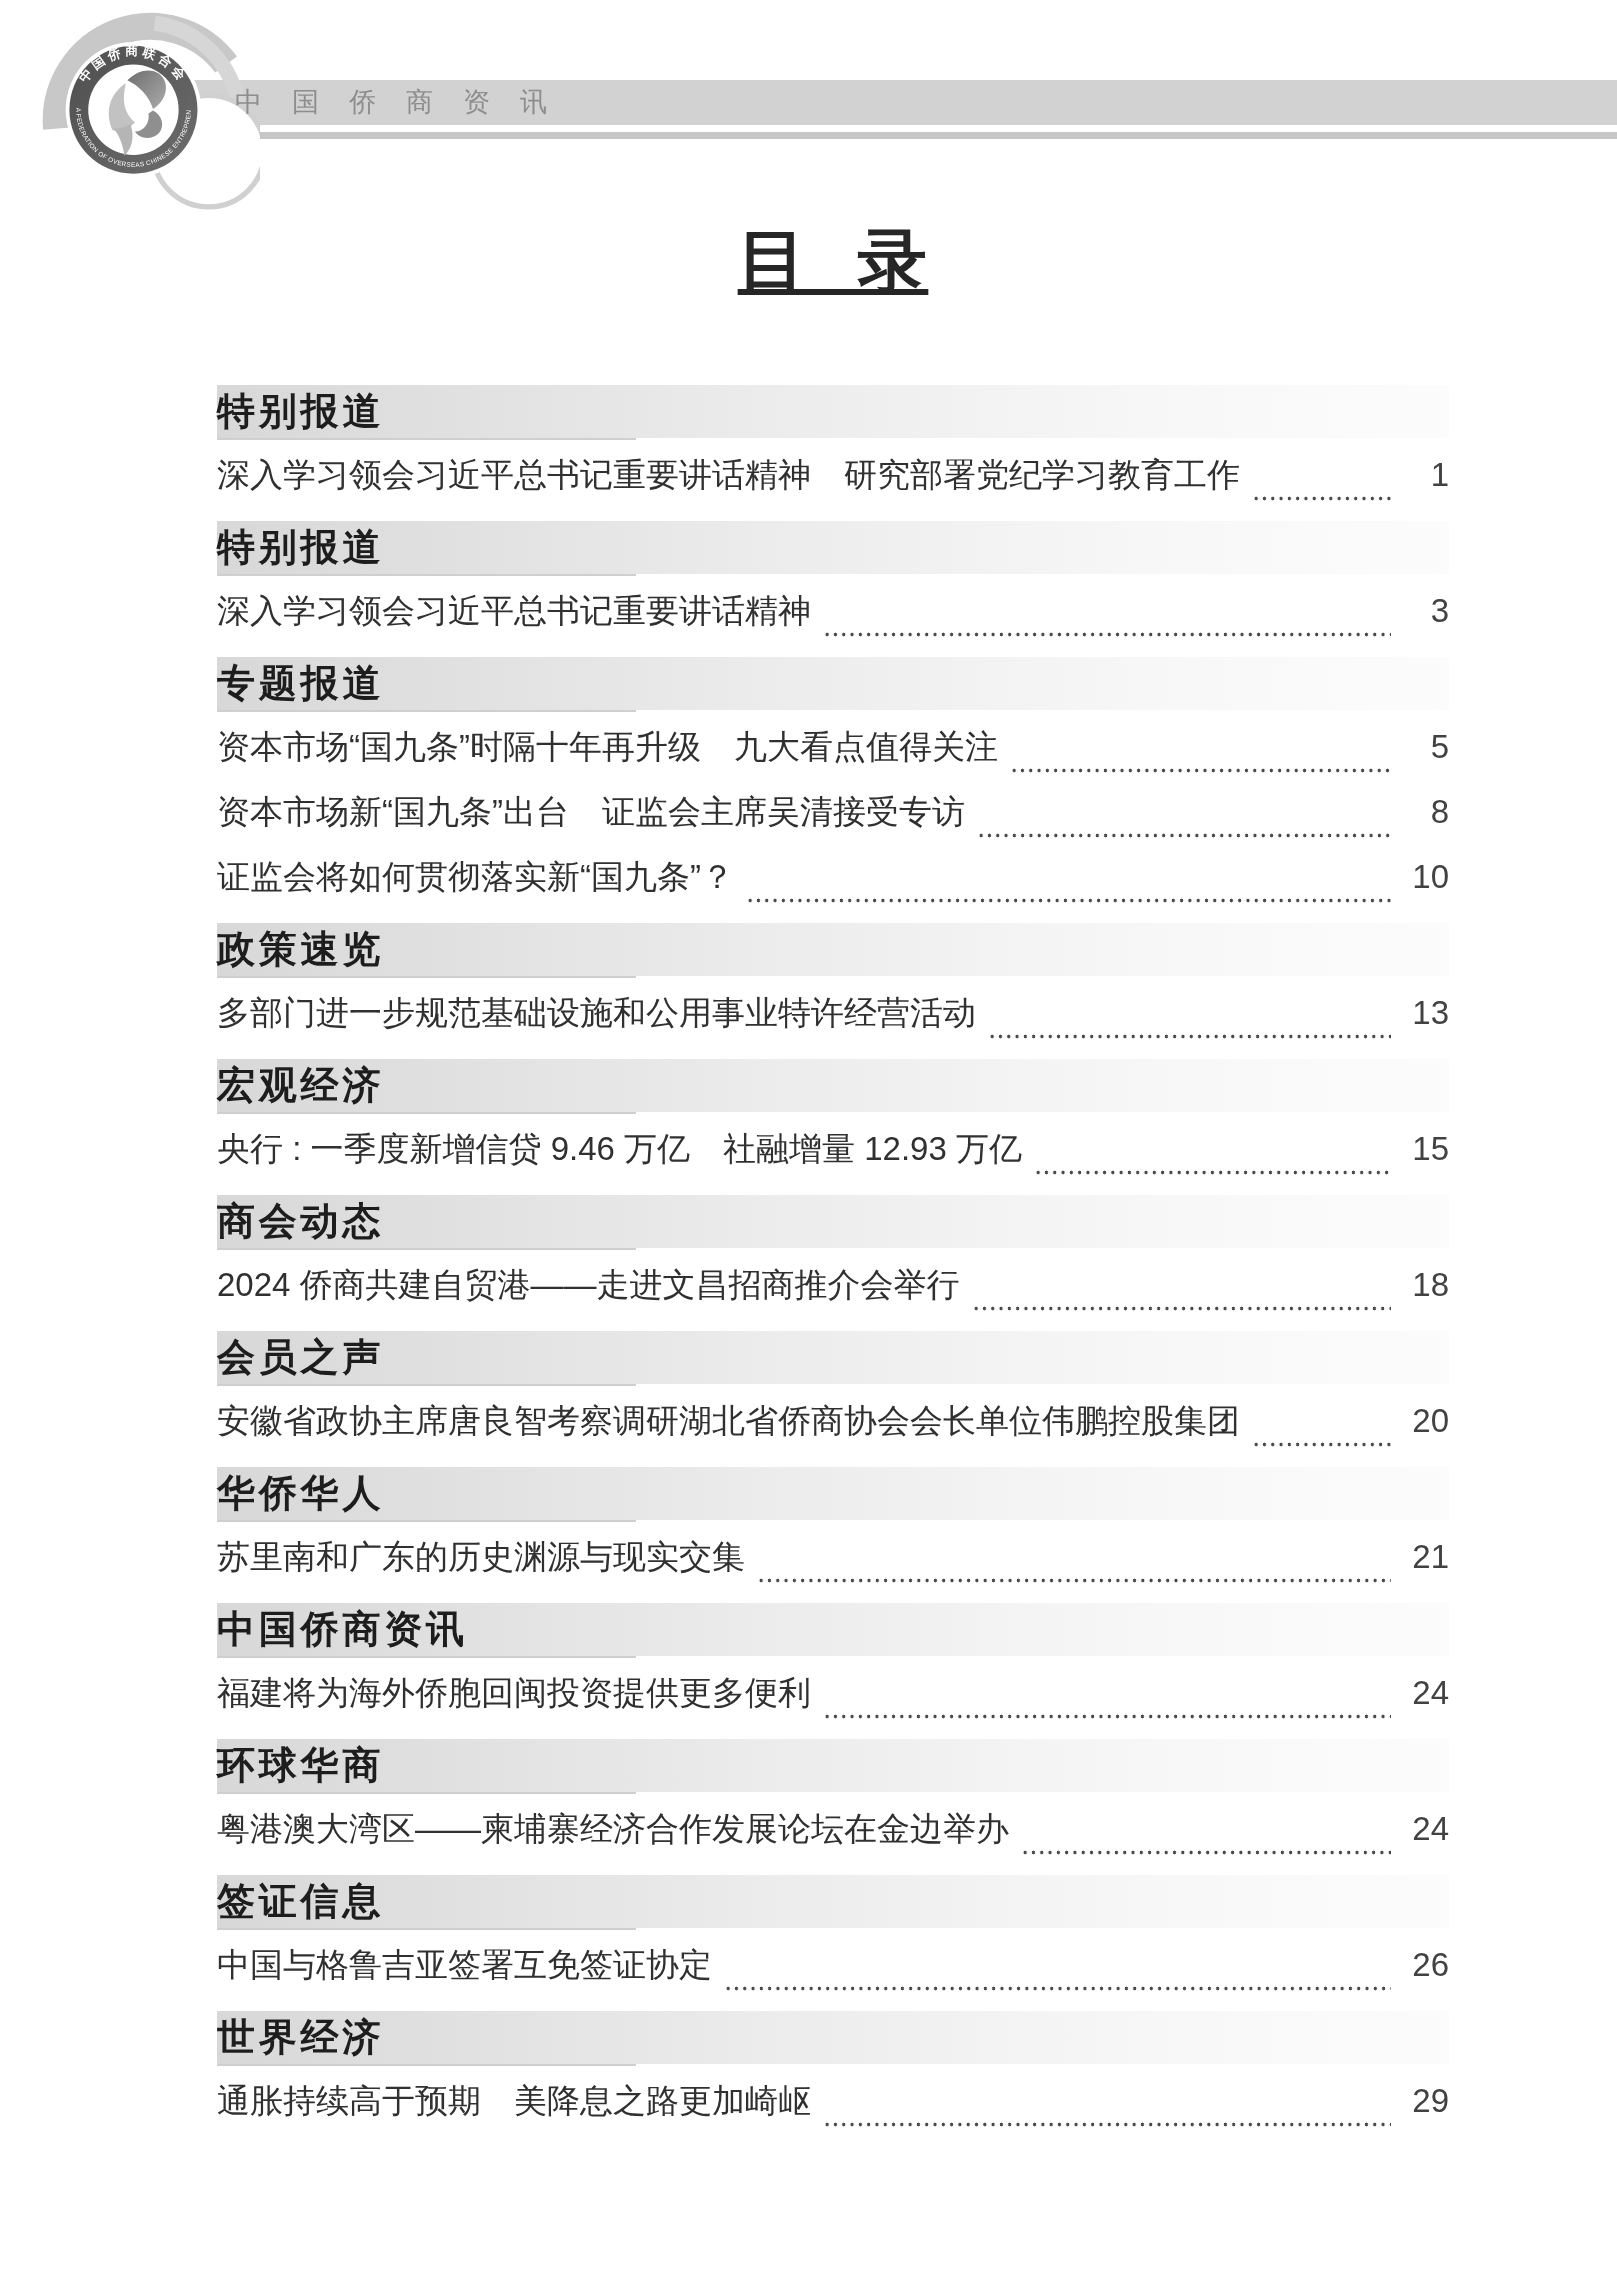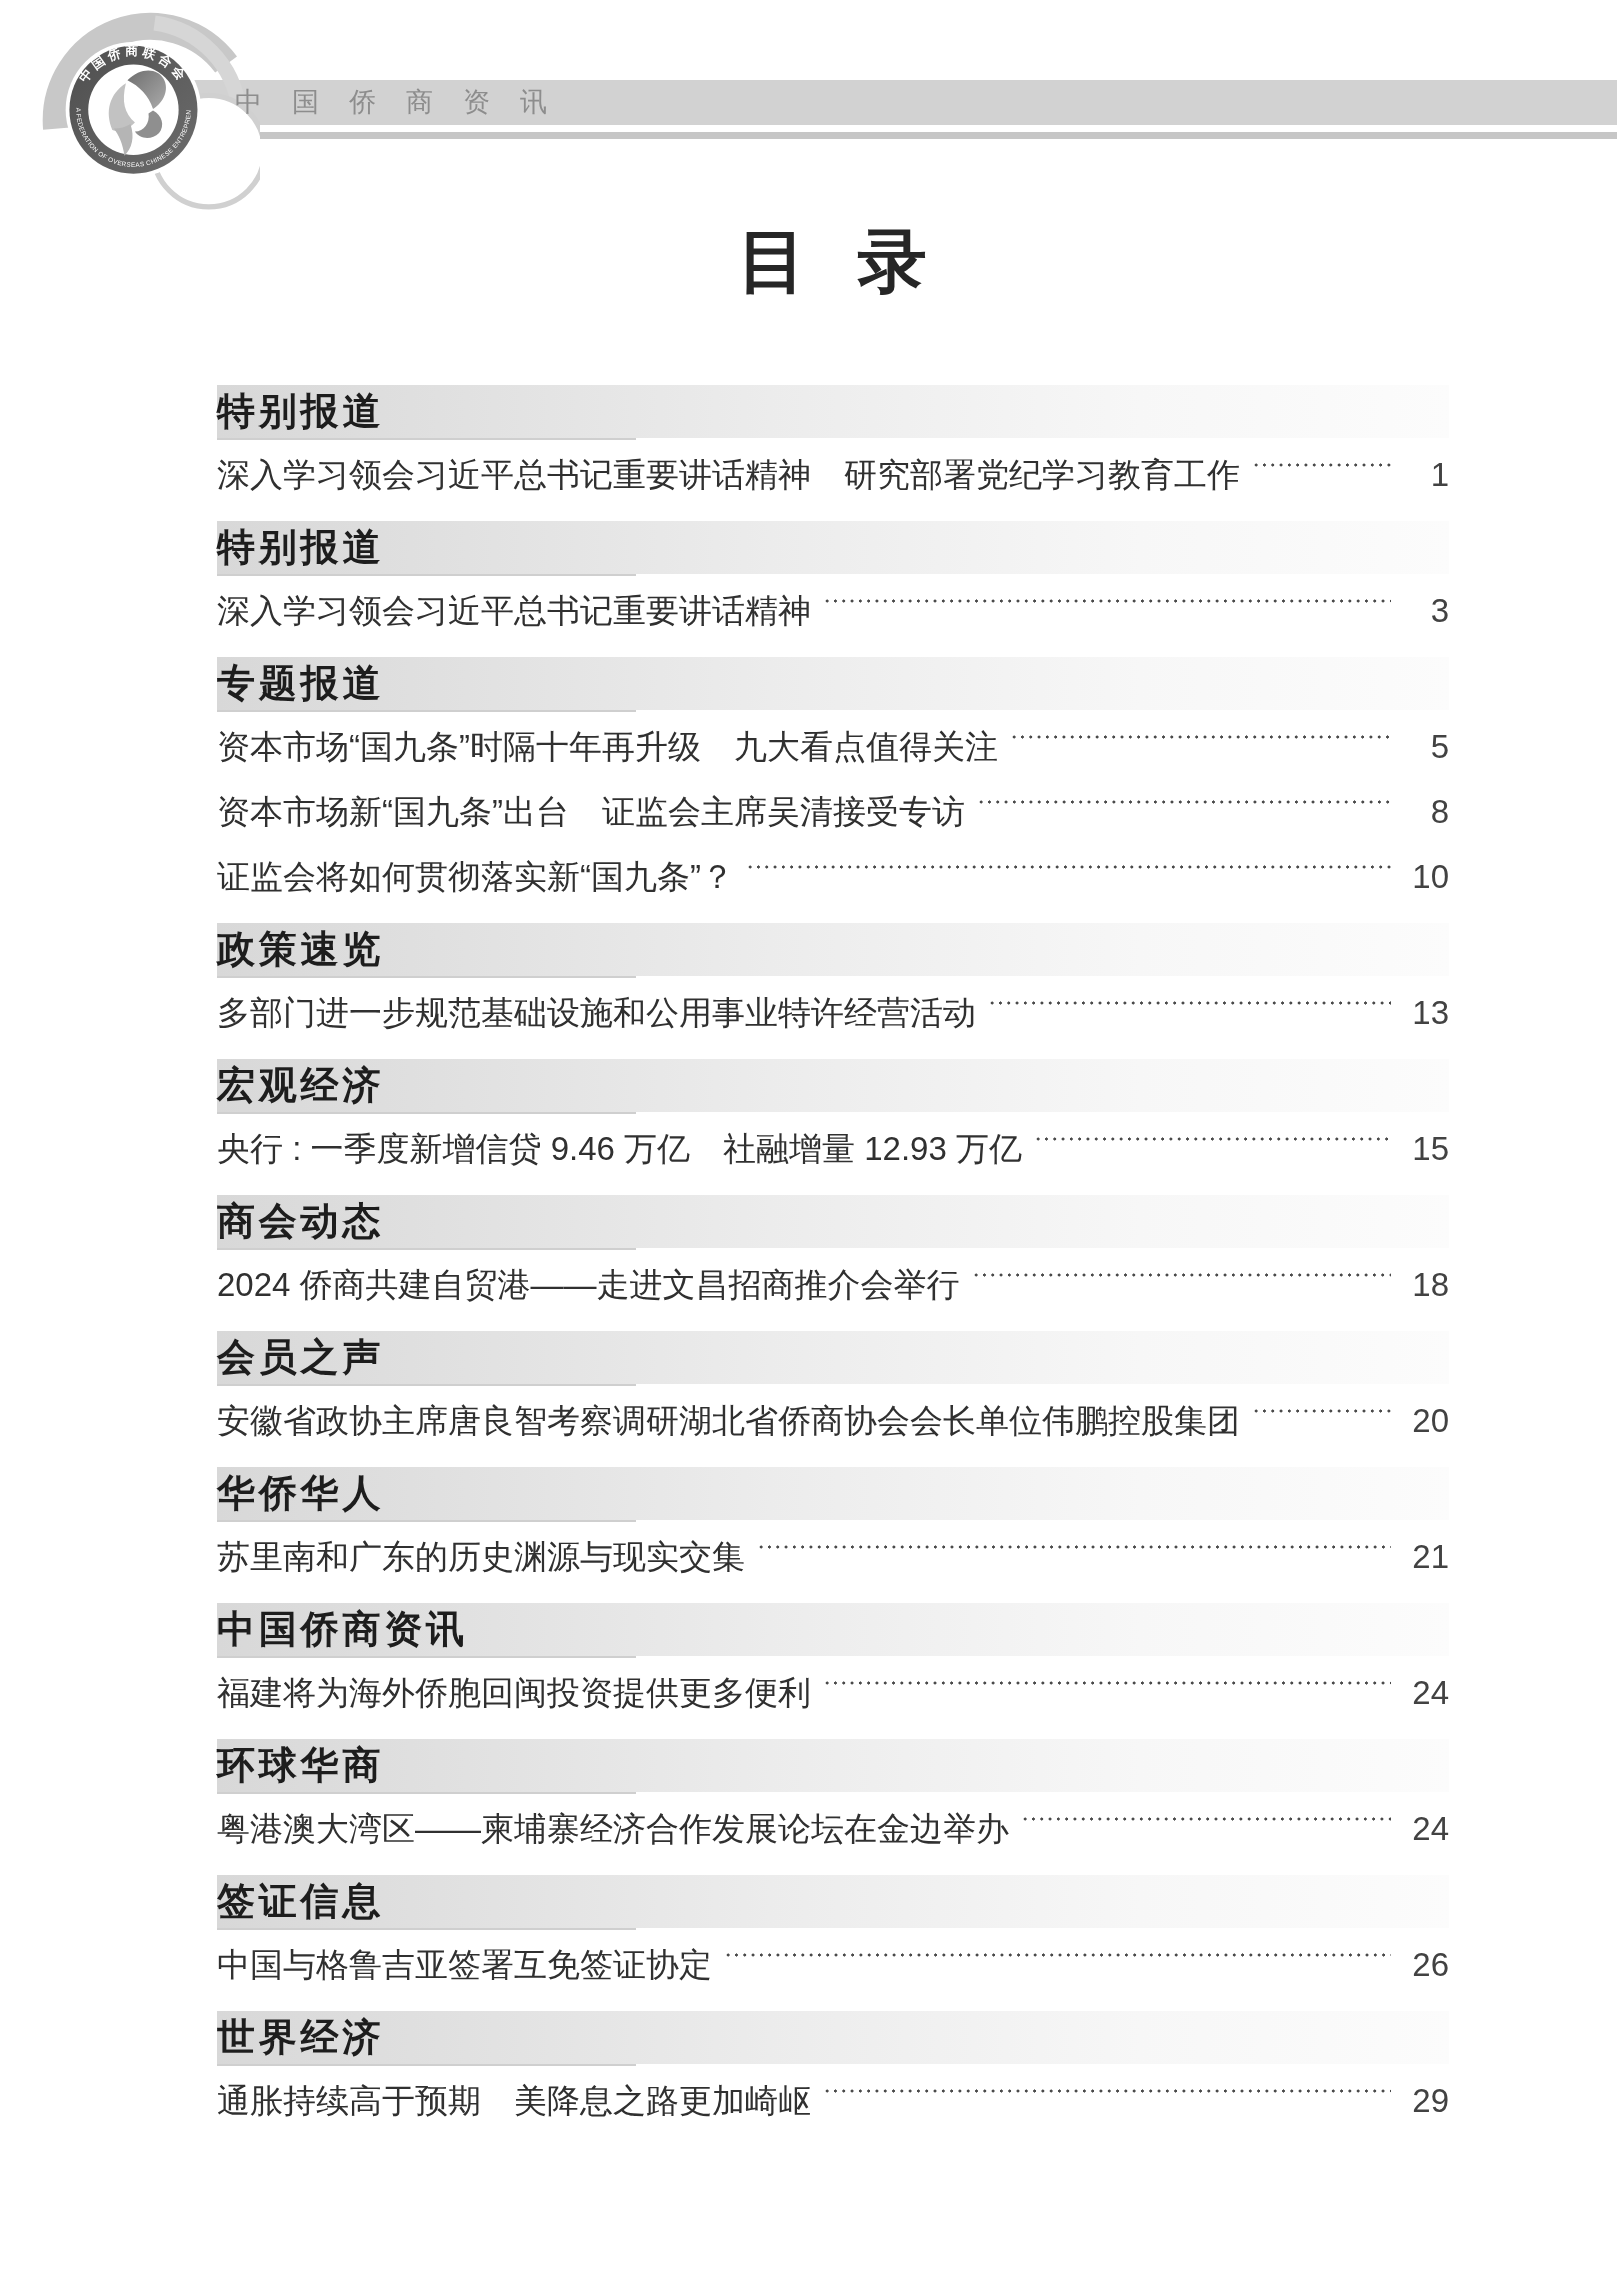--- a/index.html
+++ b/index.html
@@ -26,38 +26,39 @@
   .logo-wrap { position:absolute; left:34px; top:7.5px; width:226px; height:226px; z-index:2; }
 
   
   .content { position:absolute; left:217px; top:0; width:1232px; }
 
   .toc-title {
     margin:227px 0 89px 0; text-align:center;
     font-size:69px; line-height:1; font-weight:bold; color:#262626;
     word-spacing:29px; letter-spacing:1.5px;
     font-family:"Liberation Sans", sans-serif;
+    text-decoration:underline;
   }
 
   .section-bar {
     position:relative; height:53px; margin-bottom:18px;
     background:linear-gradient(to right, #d8d8d8 0%, #ececec 45%, #f7f7f7 75%, #fcfcfc 100%);
     display:flex; align-items:center; box-sizing:border-box;
   }
   .section-bar::after {
     content:""; position:absolute; left:0; bottom:-2.3px; width:34%; height:2.3px;
     background:#cfcfcf;
   }
   .section-title {
     margin:0; font-size:38px; font-weight:bold; color:#1d1d1d;
     font-family:"Liberation Serif", serif; letter-spacing:3.8px;
   }
 
   .entry {
-    display:flex; align-items:flex-start; line-height:38px; margin-bottom:27px;
+    display:flex; align-items:flex-end; line-height:38px; margin-bottom:27px;
     font-size:33px; color:#303030;
   }
   .entry-title { flex:none; white-space:nowrap; }
   .leader {
     flex:1; height:4.5px; margin:0 10.5px 0 12px; position:relative; top:6.8px;
     background-image:radial-gradient(circle, #4a4a4a 1.6px, transparent 1.9px);
     background-size:8.3px 4.5px; background-repeat:repeat-x; background-position:left center;
   }
   .pagenum { flex:none; min-width:48px; text-align:right; color:#424242; }
 </style>

